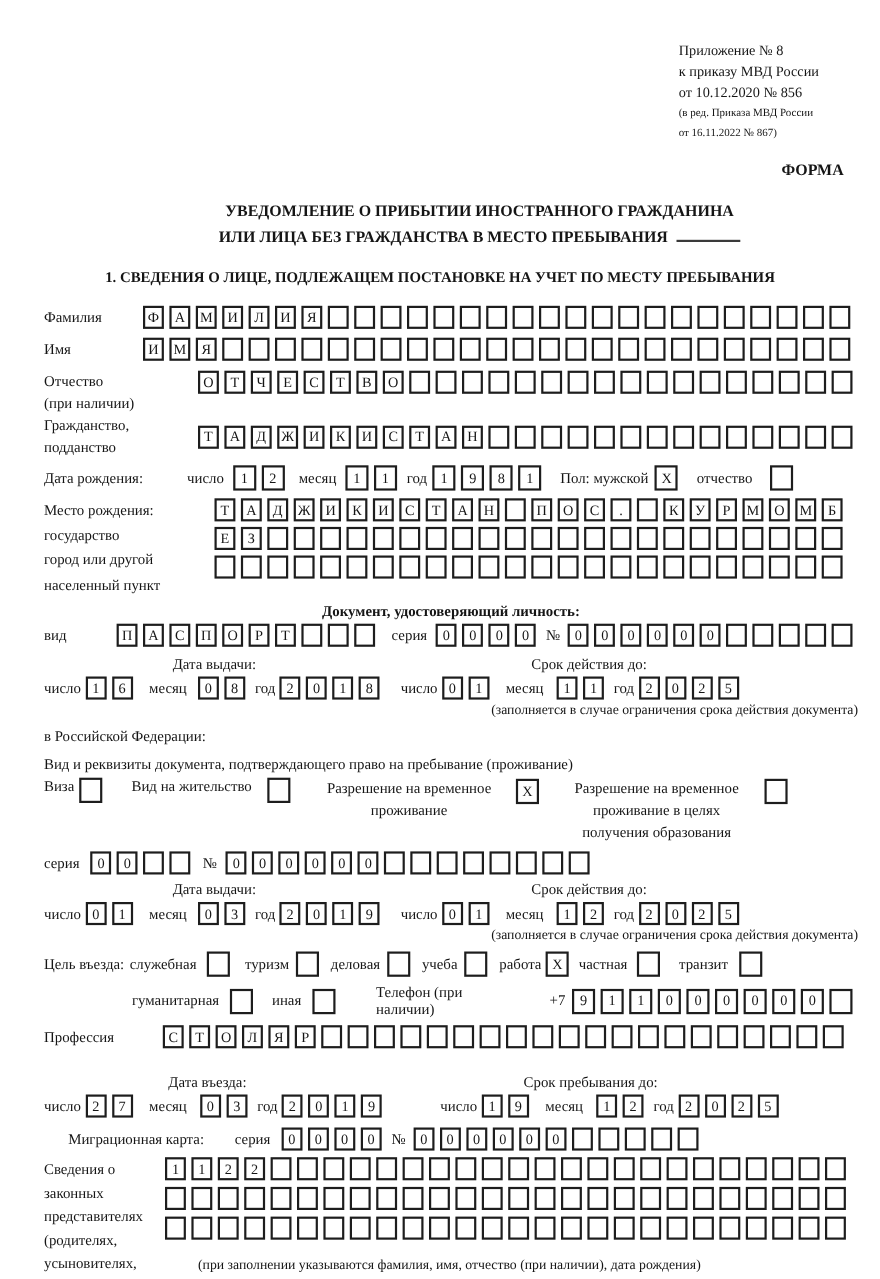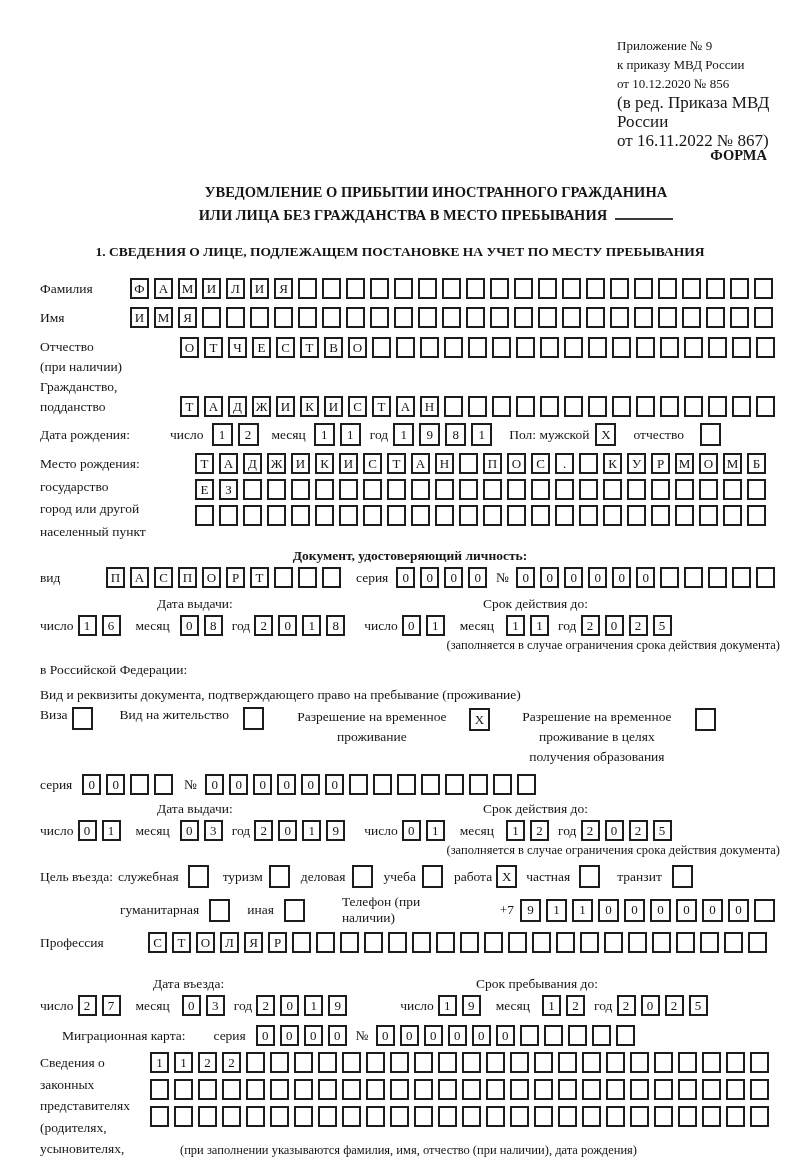--- a/index.html
+++ b/index.html
@@ -2,21 +2,21 @@
 <html lang="ru"><head>
 <meta charset="utf-8">
 <style>
   html,body { margin:0; padding:0; background:#ffffff; }
   .page {
     position:relative; width:800px; height:1163px; background:#fff;
     color:#151515; font-family:"Liberation Serif","DejaVu Serif",serif;
     font-size:13.5px; overflow:hidden;
   }
   .annex { position:absolute; left:617px; top:36px; line-height:19px; font-size:13px; }
-  .annex .small { font-size:17px; }
+  .annex .small { font-size:10px; }
   .forma { position:absolute; top:147px; left:0; right:33px; text-align:right; font-weight:bold; font-size:14.5px; }
   .title { position:absolute; top:181px; left:0; width:100%; text-align:center; font-weight:bold; font-size:14.5px; line-height:23px;margin-left:36px; }
   .blankline { display:inline-block; width:58px; height:14px; border-bottom:2px solid #3a3a3a; margin-left:8px; }
   .sec-head { position:absolute; top:244px; left:0; width:100%; text-align:center; font-weight:bold; font-size:13.5px; }
   .form { position:absolute; left:40px; top:278px; width:740px; }
   .frow { display:flex; align-items:center; }
   .cells { display:flex; flex-wrap:nowrap; }
   .cell {
     flex:none; box-sizing:border-box; width:19px; height:21px; margin-right:5px;
     border:2px solid #1d1d1d; display:inline-flex; align-items:center; justify-content:center;
@@ -28,21 +28,21 @@
   .center-head { text-align:center; font-weight:bold; margin-bottom:3px; }
   .dhead { position:relative; height:19px; }
   .optwrap { text-align:center; line-height:20px; }
 </style>
 </head>
 <body>
 
 <div class="page">
 
   <div class="annex">
-    <div>Приложение № 9</div>
+    <div>Приложение № 8</div>
     <div>к приказу МВД России</div>
     <div>от 10.12.2020 № 856</div>
     <div class="small">(в ред. Приказа МВД России</div>
     <div class="small">от 16.11.2022 № 867)</div>
   </div>
 
   <div class="forma">ФОРМА</div>
 
   <div class="title">
     <div>УВЕДОМЛЕНИЕ О ПРИБЫТИИ ИНОСТРАННОГО ГРАЖДАНИНА</div>
@@ -146,21 +146,21 @@
           <span class="cell"></span>
           <span class="cell"></span>
           <span class="cell"></span>
           <span class="cell"></span>
           <span class="cell"></span>
           <span class="cell"></span>
           <span class="cell"></span>
         </span>
     </div>
 
-    <div style="display:flex; align-items:flex-end; margin-bottom:6px">
+    <div style="display:flex; align-items:center; margin-bottom:6px">
       <span class="lblcol" style="width:140px">
         <span style="display:block">Гражданство,</span>
         <span style="display:block">подданство</span>
       </span>
       <span class="cells">
           <span class="cell">Т</span>
           <span class="cell">А</span>
           <span class="cell">Д</span>
           <span class="cell">Ж</span>
           <span class="cell">И</span>

